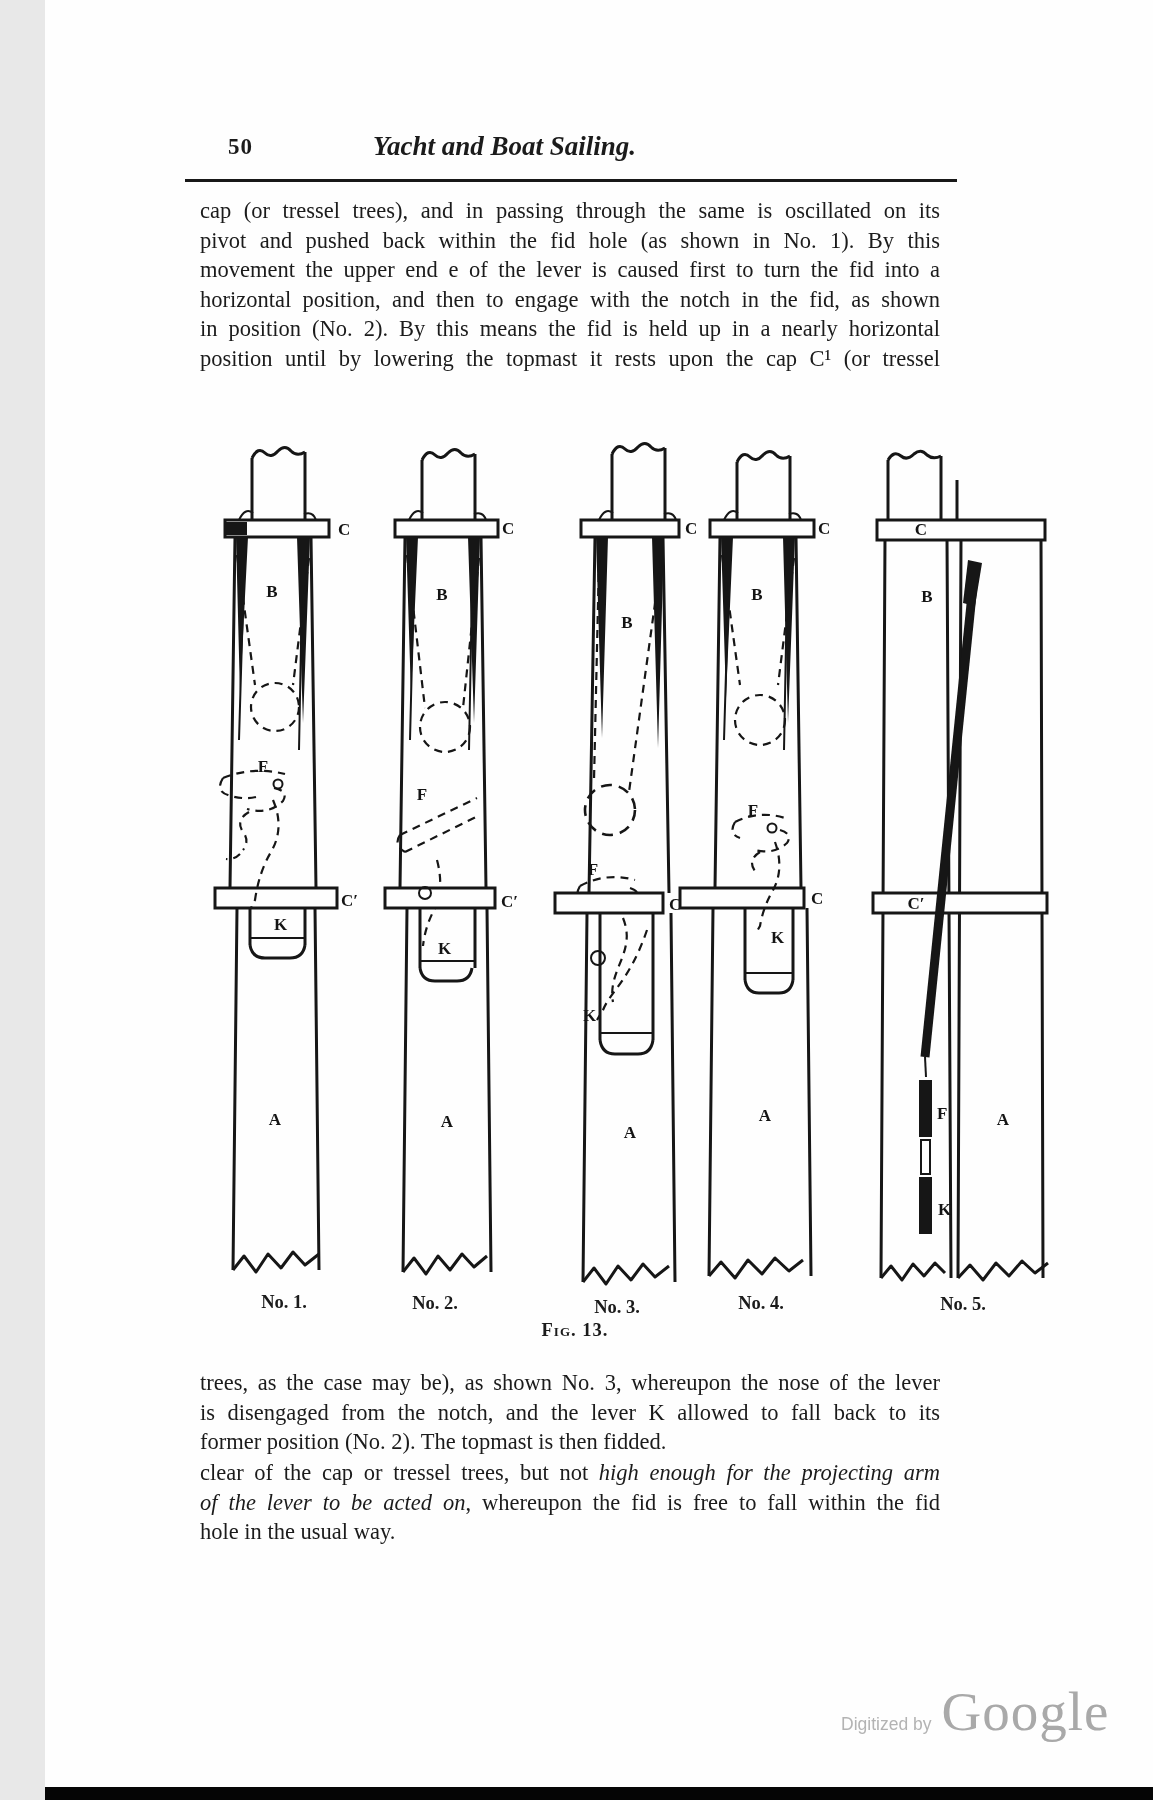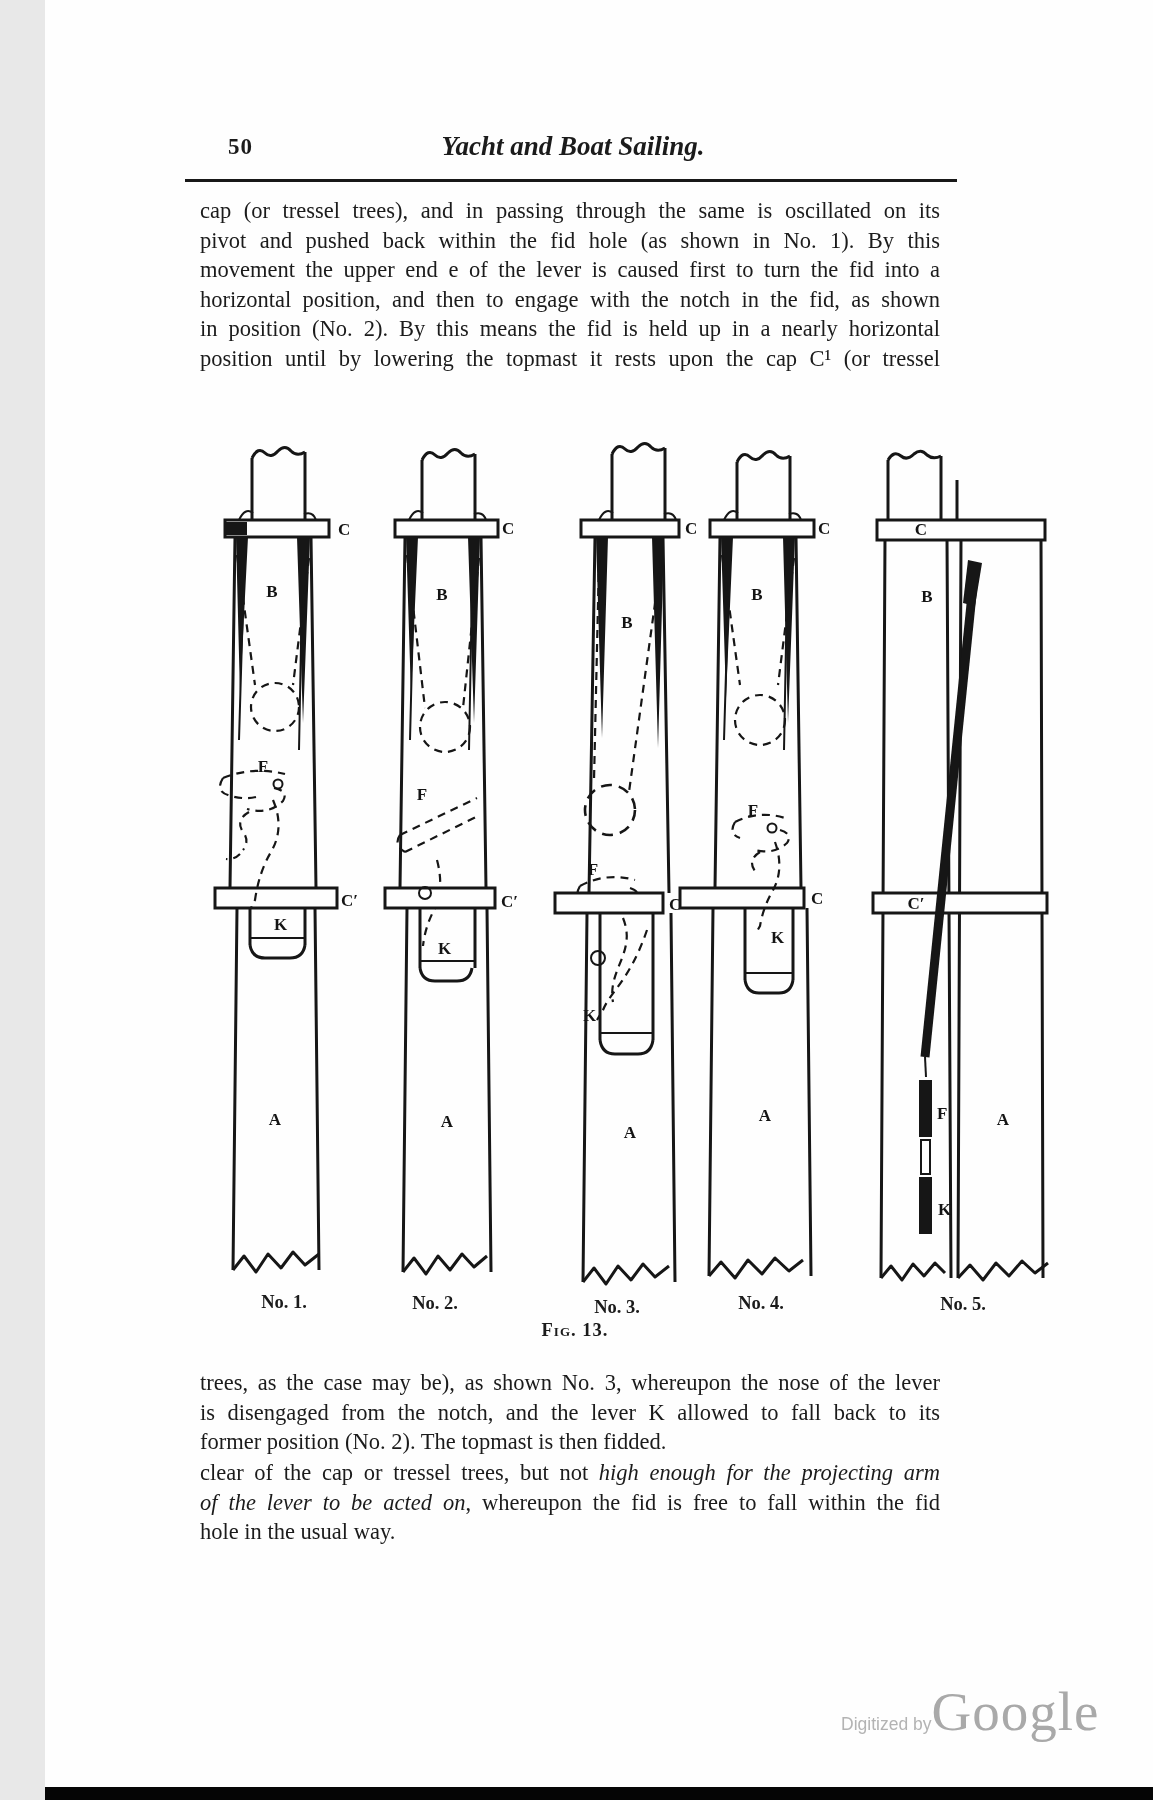--- a/index.html
+++ b/index.html
@@ -1,19 +1,19 @@
 <!DOCTYPE html>
 <html><head>
 <meta charset="utf-8">
 <style>
   html,body{margin:0;padding:0;background:#e8e8e8;}
   .page{position:relative;width:1153px;height:1800px;background:#fefefe;overflow:hidden;
         font-family:"Liberation Serif",serif;color:#1b1b1b;margin-left:45px;}
   .pagenum{position:absolute;left:183px;top:134px;font-size:23px;font-weight:bold;letter-spacing:1px;}
-  .htitle{position:absolute;left:328px;top:131px;width:400px;text-align:center;
+  .htitle{position:absolute;left:328px;top:131px;width:400px;text-align:left;
           font-size:27px;font-weight:bold;font-style:italic;}
   .hrule{position:absolute;left:140px;top:179px;width:772px;height:3px;background:#181818;}
   .para{position:absolute;left:155px;width:740px;font-size:22.5px;line-height:29.6px;}
   .p1{top:196px;}
   .p2{top:1368px;}
   .p3{top:1458px;}
   .jl{text-align:justify;text-align-last:justify;}
   .ll{text-align:left;}
   .indent{padding-left:38px;box-sizing:border-box;}
   .it{font-style:italic;}
@@ -22,21 +22,21 @@
   .fig .thin{stroke-width:2;}
   .fig .dsh{stroke-width:2.2;stroke-dasharray:8 6;}
   .fig .dshb{stroke-width:2.6;stroke-dasharray:11 7;}
   .fig .blk{fill:#161616;stroke:none;}
   .fig .cap{fill:#fefefe;stroke:#161616;stroke-width:3;}
   .fig .rod{stroke-width:9;}
   .fig text{font-family:"Liberation Serif",serif;font-weight:bold;font-size:17px;fill:#141414;stroke:none;}
   .figlabel{position:absolute;width:90px;text-align:center;font-size:18.5px;font-weight:bold;}
   .figcaption{position:absolute;left:430px;top:1320px;width:200px;text-align:center;
               font-size:18.5px;font-weight:bold;font-variant:small-caps;letter-spacing:1px;}
-  .watermark{position:absolute;left:796px;top:1680px;display:flex;align-items:baseline;}
+  .watermark{position:absolute;left:796px;top:1680px;display:flex;align-items:baseline;gap:10px;}
   .wm-pre{font-family:"Liberation Sans",sans-serif;font-size:17.5px;color:#b3b3b3;}
   .wm-brand{font-family:"Liberation Serif",serif;font-size:55px;color:#a9a9a9;letter-spacing:1px;}
   .botbar{position:absolute;left:0;top:1787px;width:1153px;height:13px;background:#050505;}
 </style>
 </head>
 <body>
 
 <div class="page">
 
   <div class="pagenum">50</div>

